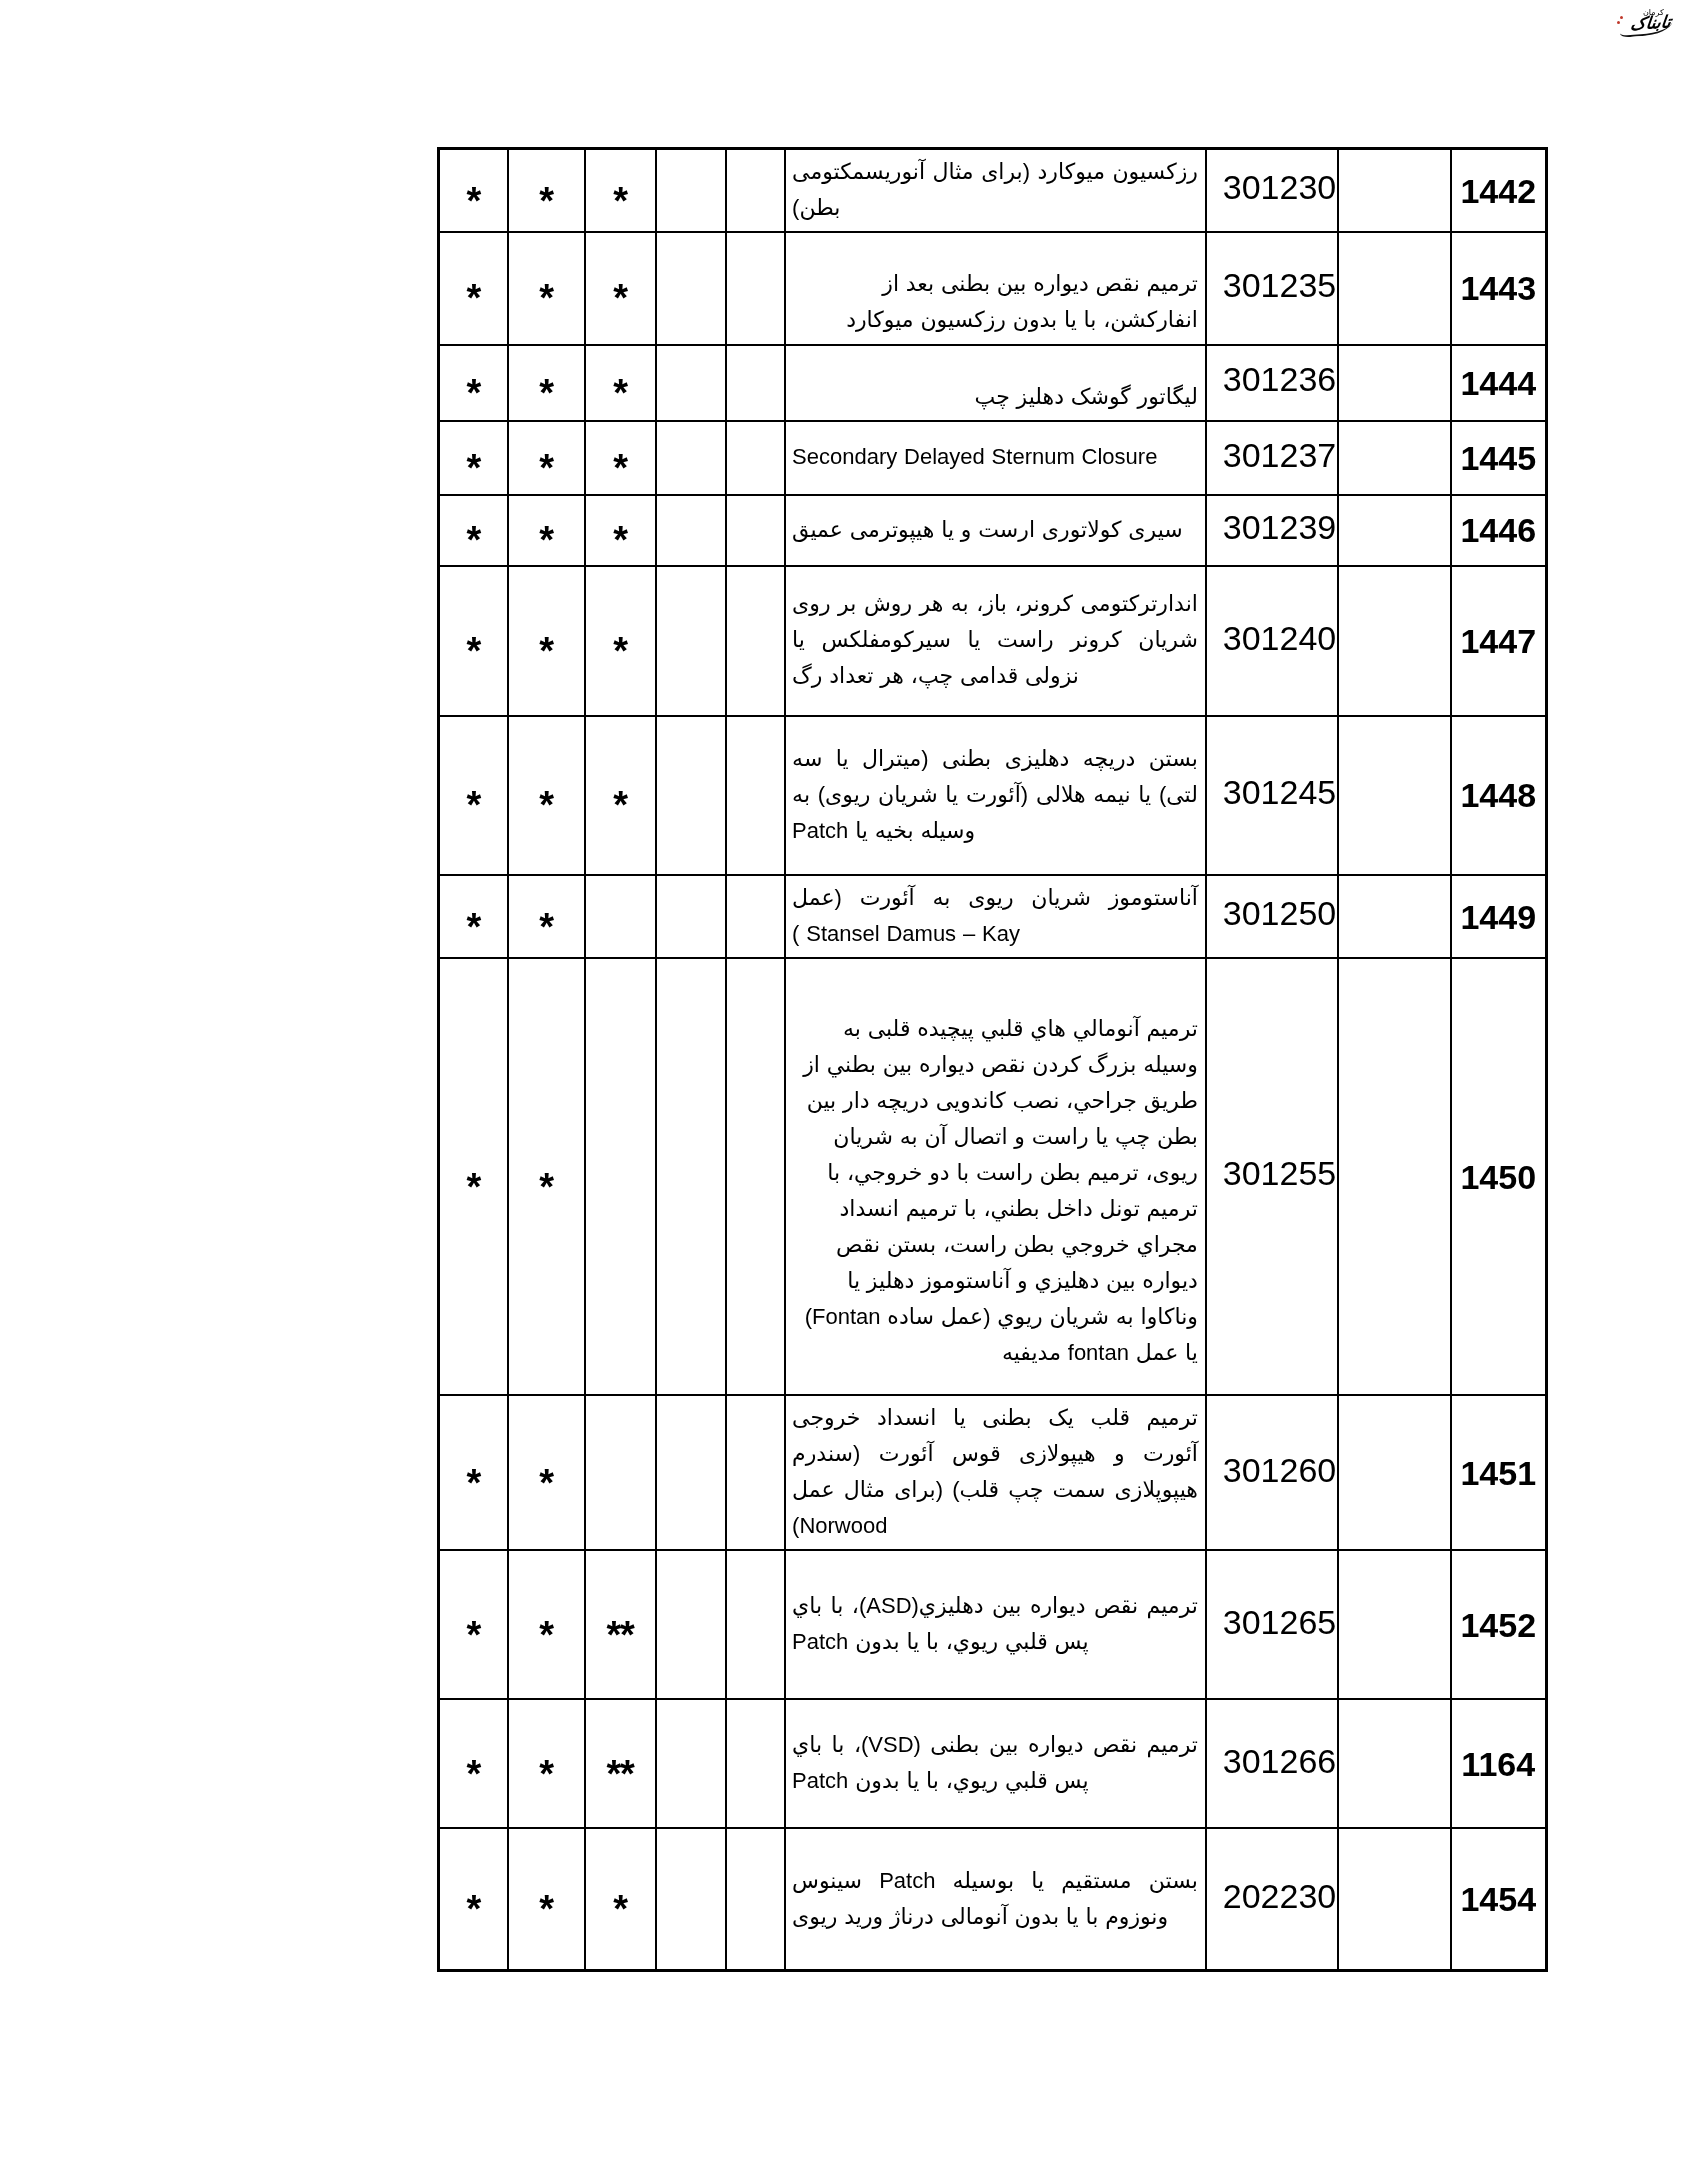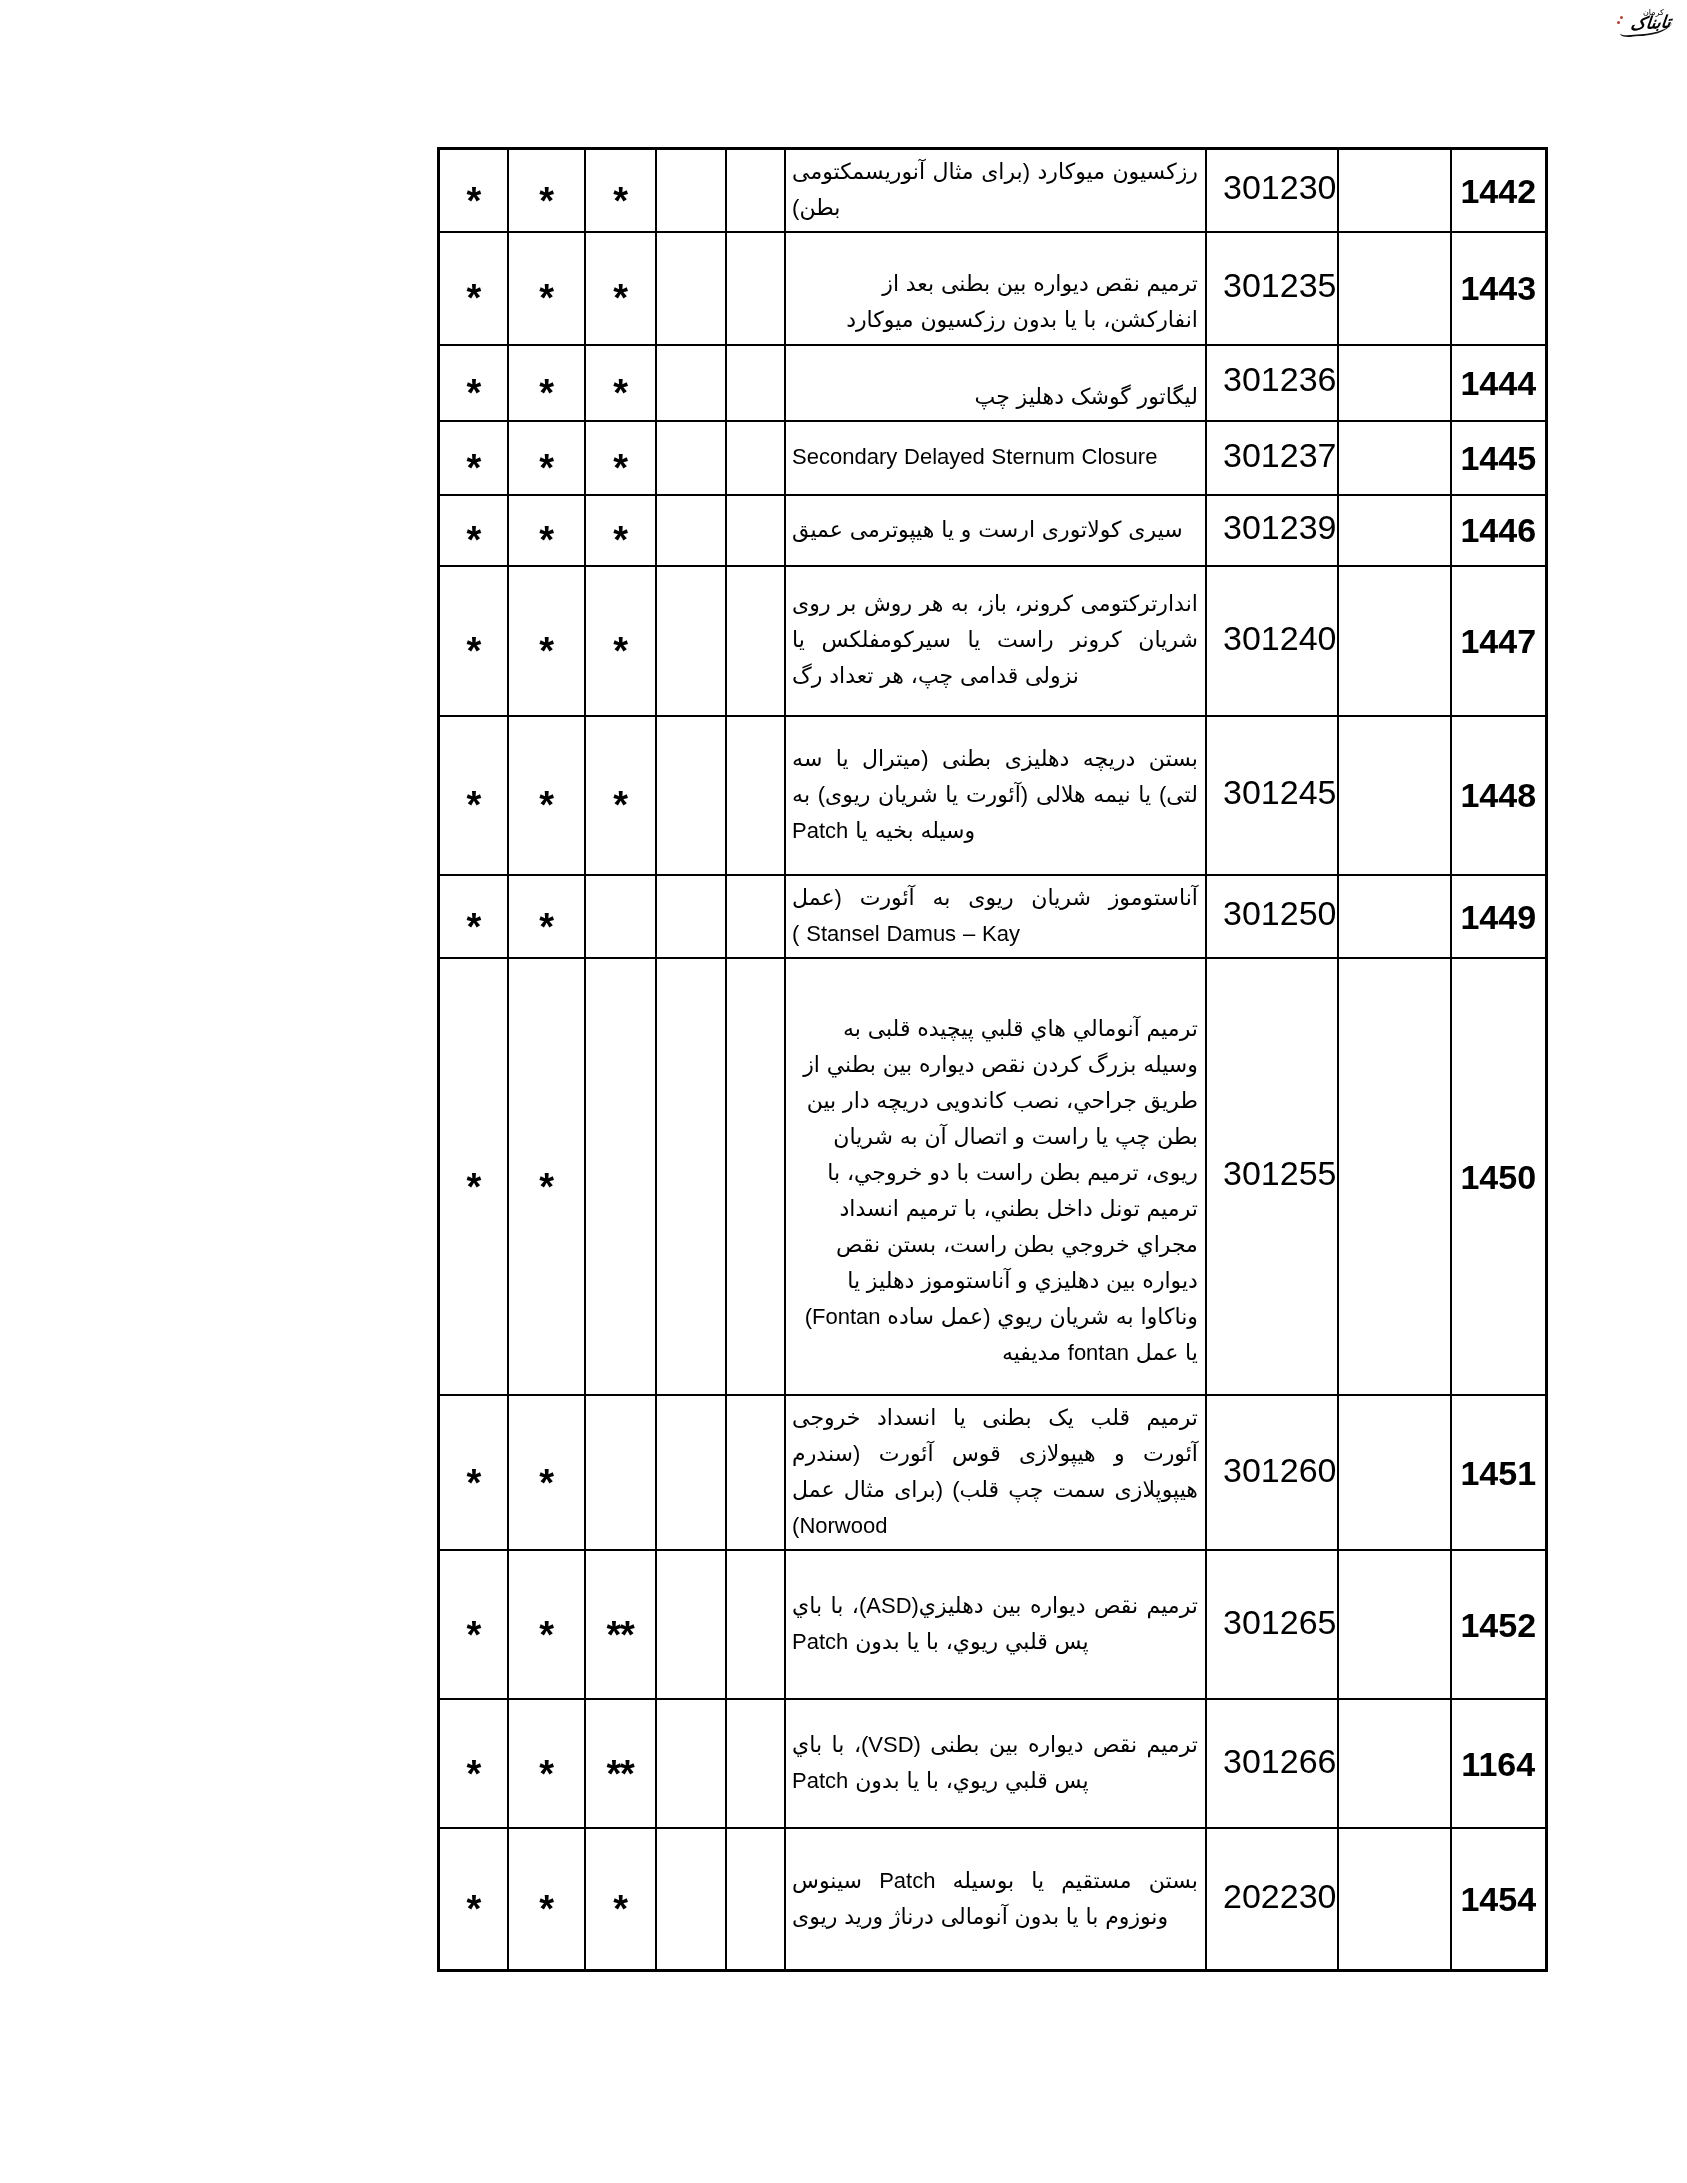--- a/index.html
+++ b/index.html
@@ -90,21 +90,21 @@
     padding:4px 6.6px 5.3px 6.6px;
     word-spacing:0.7px;
     border-radius:17px;
   }
   
   tr.r1 .desc-t, tr.r2 .desc-t, tr.r8 .desc-t{
     text-align:right; text-align-last:right;margin-top:29px;
   }
 
   
-  td.code{ vertical-align:bottom; text-align:right; }
+  td.code{ vertical-align:bottom; text-align:center; }
   td.code .code-t{
     display:inline-block;
     direction:ltr;
     font-size:34px; line-height:34px;
     padding:0 0 6.6px 16px;
   }
 
   
   td.rownum{ text-align:center; }
   td.rownum .no-t{

